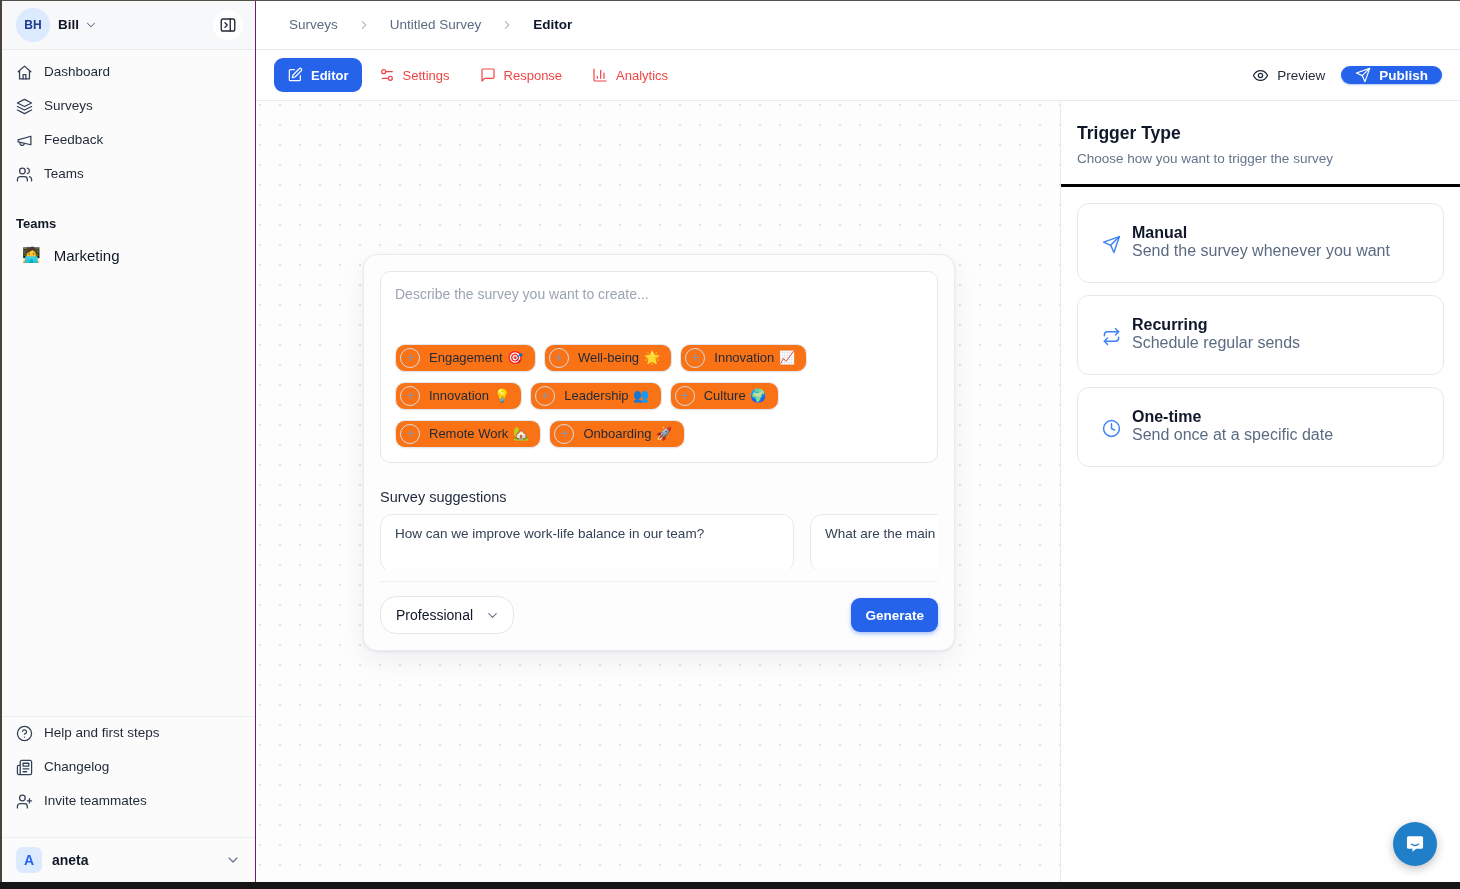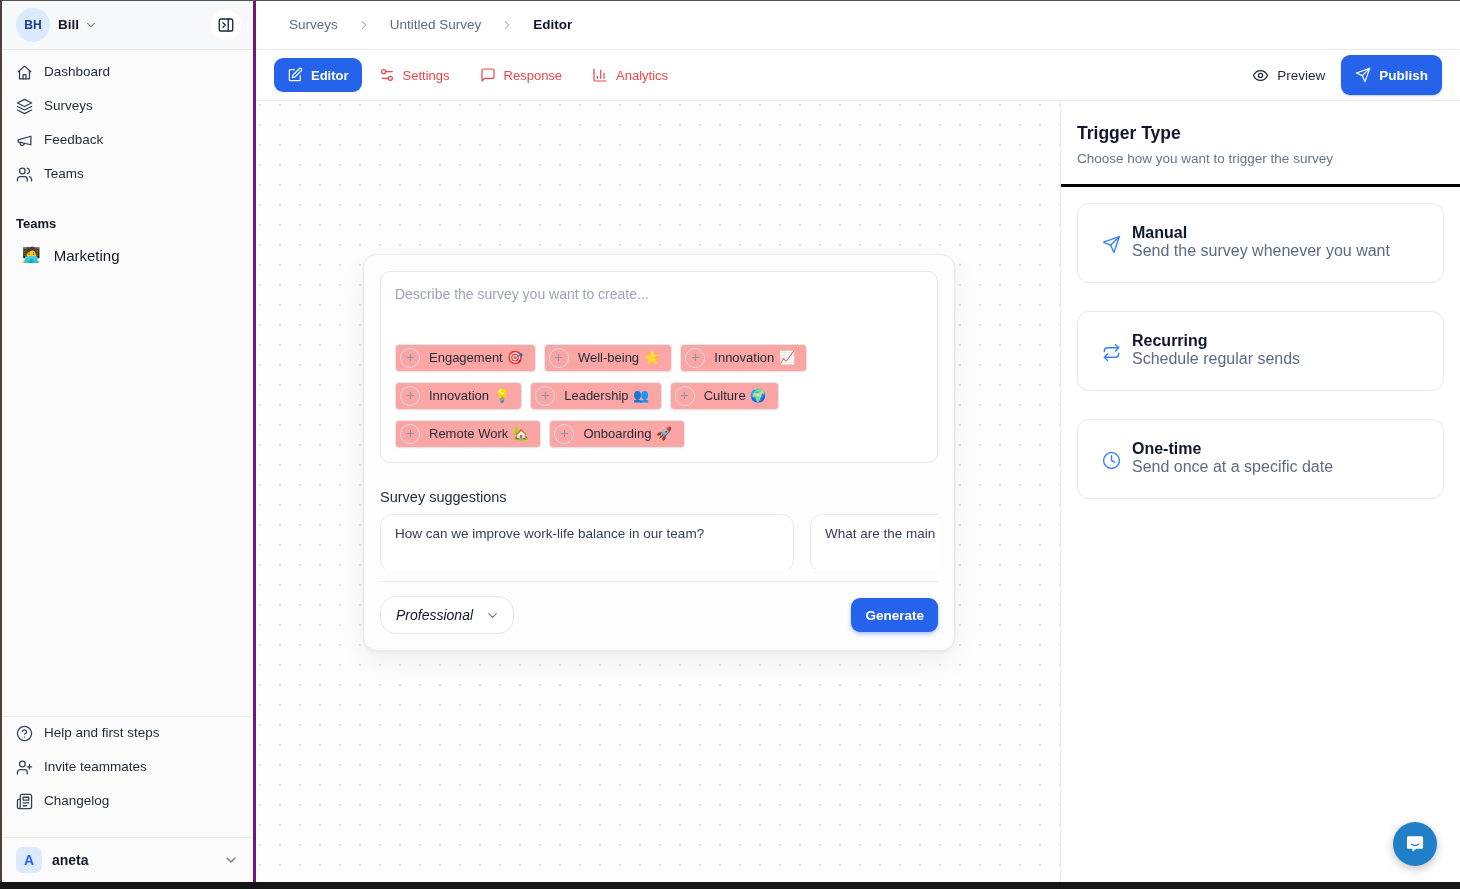--- a/index.html
+++ b/index.html
@@ -14,21 +14,21 @@
   .ic svg { width:100%; height:100%; fill:none; stroke:currentColor; stroke-width:1.8; stroke-linecap:round; stroke-linejoin:round; }
 
   
   .frame-top { position:absolute; left:0; top:0; width:1460px; height:1px; background:#55504a; z-index:60; }
   .frame-left { position:absolute; left:0; top:0; width:2px; height:889px; background:#4a433b; z-index:60; }
   .frame-bottom { position:absolute; left:0; bottom:0; width:1460px; height:7px; background:#161616; z-index:60; }
 
   .app { display:flex; width:1460px; height:882px; }
 
   
-  .sidebar { width:256px; height:100%; background:#fbfbfc; border-right:3px solid #701a75; display:flex; flex-direction:column; }
+  .sidebar { width:256px; height:100%; background:#fbfbfc; border-right:1px solid #701a75; display:flex; flex-direction:column; }
   .sb-header { height:50px; background:#f7f8fa; border-bottom:1px solid #e7eaef; display:flex; align-items:center; padding:0 12px 0 16px; }
   .ws-avatar { width:34px; height:34px; border-radius:50%; background:#dbeafe; color:#1e3a8a; font-size:12px; font-weight:bold; display:flex; align-items:center; justify-content:center; }
   .ws-name { font-size:13.5px; font-weight:bold; color:#111827; margin-left:8px; }
   .ws-chev { width:14px; height:14px; color:#64748b; margin-left:5px; }
   .sb-toggle { margin-left:auto; width:30px; height:30px; border-radius:50%; background:#ffffff; display:flex; align-items:center; justify-content:center; color:#1f2937; cursor:pointer; }
   .sb-toggle .ic { width:18px; height:18px; }
 
   .sb-nav { padding:14px 8px 0 8px; }
   .sb-item { display:flex; align-items:flex-start; height:34px; padding:0 8px; border-radius:8px; color:#1f2937; cursor:pointer; }
   .sb-item .ic { width:17px; height:17px; color:#334155; margin-right:11px; }
@@ -55,58 +55,58 @@
   .bc-item .sep { width:14px; height:14px; color:#9aa6b5; margin:0 19px; }
   .bc-item:last-child .sep { display:none; }
 
   .toolbar { height:51px; border-bottom:1px solid #e7eaef; display:flex; align-items:center; padding:0 18px; background:#fff; }
   .tab { display:flex; align-items:center; height:34px; padding:0 13px; border-radius:9px; color:#ef4444; font-size:13px; cursor:pointer; margin-right:4px; }
   .tab .ic { width:16px; height:16px; margin-right:8px; }
   .tab.active { background:#2563eb; color:#fff; font-weight:bold; }
   .toolbar-right { margin-left:auto; display:flex; align-items:center; }
   .preview-btn { display:flex; align-items:center; color:#1f2937; font-size:13.5px; font-weight:500; cursor:pointer; margin-right:16px; }
   .preview-btn .ic { width:17px; height:17px; margin-right:8px; }
-  .publish-btn { display:flex; align-items:center; height:40px; padding:6px 14px; border-radius:9px; background:#2563eb; color:#fff; font-size:13.5px; font-weight:bold; border:none; cursor:pointer; box-shadow:0 1px 2px rgba(37,99,235,.35); }
+  .publish-btn { display:flex; align-items:center; height:18px; padding:6px 14px; border-radius:9px; background:#2563eb; color:#fff; font-size:13.5px; font-weight:bold; border:none; cursor:pointer; box-shadow:0 1px 2px rgba(37,99,235,.35); }
   .publish-btn .ic { width:16px; height:16px; margin-right:8px; }
 
   .content-row { flex:1; display:flex; min-height:0; }
   .canvas {
     flex:1; position:relative; overflow:hidden; background-color:#fdfdfe;
     background-image:radial-gradient(#dfe3e9 1.3px, transparent 1.3px);
     background-size:20px 20px; background-position:14px 14px;
   }
 
   
   .composer { position:absolute; left:107px; top:153px; width:592px; height:397px; background:#fdfdfe; border:1px solid #e8ebf0; border-radius:14px; box-shadow:0 1px 3px rgba(16,24,40,.07), 0 10px 28px rgba(16,24,40,.06); padding:16px; display:flex; flex-direction:column; }
   .prompt-box { height:200px; background:#fff; border:1px solid #e4e8ee; border-radius:10px; display:flex; flex-direction:column; padding:14px; cursor:text; }
   .prompt-placeholder { font-size:14px; color:#9aa4b2; }
   .chips { margin-top:auto; display:flex; flex-wrap:wrap; gap:10px 8px; }
-  .chip { display:flex; align-items:center; height:28px; padding:0 11px 0 4px; background:#fca5a5; border:1px solid #e2e7ee; border-radius:4px; box-shadow:0 1px 1px rgba(16,24,40,.04); cursor:pointer; }
+  .chip { display:flex; align-items:center; height:28px; padding:0 11px 0 4px; background:#f97316; border:1px solid #e2e7ee; border-radius:10px; box-shadow:0 1px 1px rgba(16,24,40,.04); cursor:pointer; }
   .chip .plus { width:20px; height:20px; border:1px solid #d6dce4; border-radius:50%; color:#8a96a8; display:flex; align-items:center; justify-content:center; margin-right:9px; }
   .chip .plus svg { width:11px; height:11px; }
   .chip .lbl { font-size:13px; color:#1f2937; }
   .chip .emoji { font-size:13px; margin-left:5px; }
 
   .sug-title { margin-top:26px; font-size:14.5px; font-weight:500; color:#1e293b; }
   .sug-row { margin-top:9px; display:flex; gap:16px; overflow:hidden; }
   .sug-card { flex:0 0 414px; width:414px; height:58px; background:#fff; border:1px solid #e6eaef; border-radius:12px; padding:11px 14px; cursor:pointer; overflow:hidden; }
   .sug-card .txt { font-size:13.5px; color:#334155; white-space:nowrap; overflow:hidden; }
 
   .composer-footer { margin-top:12px; border-top:1px solid #edf0f4; padding-top:14px; display:flex; align-items:center; }
-  .tone-select { display:flex; align-items:center; height:38px; padding:0 13px 0 15px; background:#fff; border:1px solid #e2e7ee; border-radius:16px; cursor:pointer;font-style:italic; }
+  .tone-select { display:flex; align-items:center; height:38px; padding:0 13px 0 15px; background:#fff; border:1px solid #e2e7ee; border-radius:16px; cursor:pointer; }
   .tone-select .lbl { font-size:14px; color:#111827; }
   .tone-select .ic { width:15px; height:15px; color:#64748b; margin-left:12px; }
   .generate-btn { margin-left:auto; height:34px; padding:0 14px; background:#2563eb; color:#fff; font-size:13.5px; font-weight:bold; border:none; border-radius:9px; cursor:pointer; box-shadow:0 2px 4px rgba(37,99,235,.4); }
 
   
   .trigger-panel { width:400px; background:#fff; border-left:1px solid #e7eaef; display:flex; flex-direction:column; }
   .tp-header { padding:22px 16px 18px 16px; border-bottom:3px solid #000000; }
   .tp-title { font-size:17.5px; font-weight:bold; color:#0f172a; }
   .tp-subtitle { margin-top:7px; font-size:13.5px; color:#64748b; }
-  .tp-options { padding:16px; display:flex; flex-direction:column; gap:28px; }
+  .tp-options { padding:16px; display:flex; flex-direction:column; gap:12px; }
   .tp-card { border:1px solid #e4e9f0; border-radius:12px; height:80px; display:flex; padding:0 16px 0 24px; cursor:pointer; background:#fff; }
   .tp-card .ic { width:19px; height:19px; color:#3b82f6; margin-top:31px; }
   .tp-card .txt { margin-left:11px; padding-top:20px; }
   .tp-card .ttl { font-size:16px; font-weight:bold; color:#0f172a; }
   .tp-card .desc { font-size:16px; color:#5b6b82; }
 
   
   .launcher { position:absolute; right:23px; bottom:23px; width:44px; height:44px; border-radius:50%; background:#1f80c9; box-shadow:0 3px 10px rgba(0,0,0,.25); display:flex; align-items:center; justify-content:center; cursor:pointer; z-index:50; }
   .launcher svg { width:22px; height:22px; }
 </style>
@@ -207,39 +207,39 @@
               <path d="M9.09 9a3 3 0 0 1 5.83 1c0 2-3 3-3 3"></path>
               <path d="M12 17h.01"></path>
             </svg>
           </span>
           <span class="lbl">Help and first steps</span>
         </div>
 
         <div class="sb-item">
           <span class="ic">
             <svg viewBox="0 0 24 24">
+              <path d="M4 22h16a2 2 0 0 0 2-2V4a2 2 0 0 0-2-2H8a2 2 0 0 0-2 2v16a2 2 0 0 1-2 2Zm0 0a2 2 0 0 1-2-2v-9c0-1.1.9-2 2-2h2"></path>
+              <path d="M18 14h-8"></path>
+              <path d="M15 18h-5"></path>
+              <path d="M10 6h8v4h-8V6Z"></path>
+            </svg>
+          </span>
+          <span class="lbl">Changelog</span>
+        </div>
+
+        <div class="sb-item">
+          <span class="ic">
+            <svg viewBox="0 0 24 24">
               <path d="M16 21v-2a4 4 0 0 0-4-4H6a4 4 0 0 0-4 4v2"></path>
               <circle cx="9" cy="7" r="4"></circle>
               <path d="M19 8v6"></path>
               <path d="M22 11h-6"></path>
             </svg>
           </span>
           <span class="lbl">Invite teammates</span>
-        </div>
-
-        <div class="sb-item">
-          <span class="ic">
-            <svg viewBox="0 0 24 24">
-              <path d="M4 22h16a2 2 0 0 0 2-2V4a2 2 0 0 0-2-2H8a2 2 0 0 0-2 2v16a2 2 0 0 1-2 2Zm0 0a2 2 0 0 1-2-2v-9c0-1.1.9-2 2-2h2"></path>
-              <path d="M18 14h-8"></path>
-              <path d="M15 18h-5"></path>
-              <path d="M10 6h8v4h-8V6Z"></path>
-            </svg>
-          </span>
-          <span class="lbl">Changelog</span>
         </div>
       </div>
 
     <div class="sb-account">
       <div class="acc-avatar">A</div>
       <span class="acc-name">aneta</span>
       <span class="ic acc-chev">
           <svg viewBox="0 0 24 24" stroke-width="2.2">
             <path d="m6 9 6 6 6-6"></path>
           </svg>

